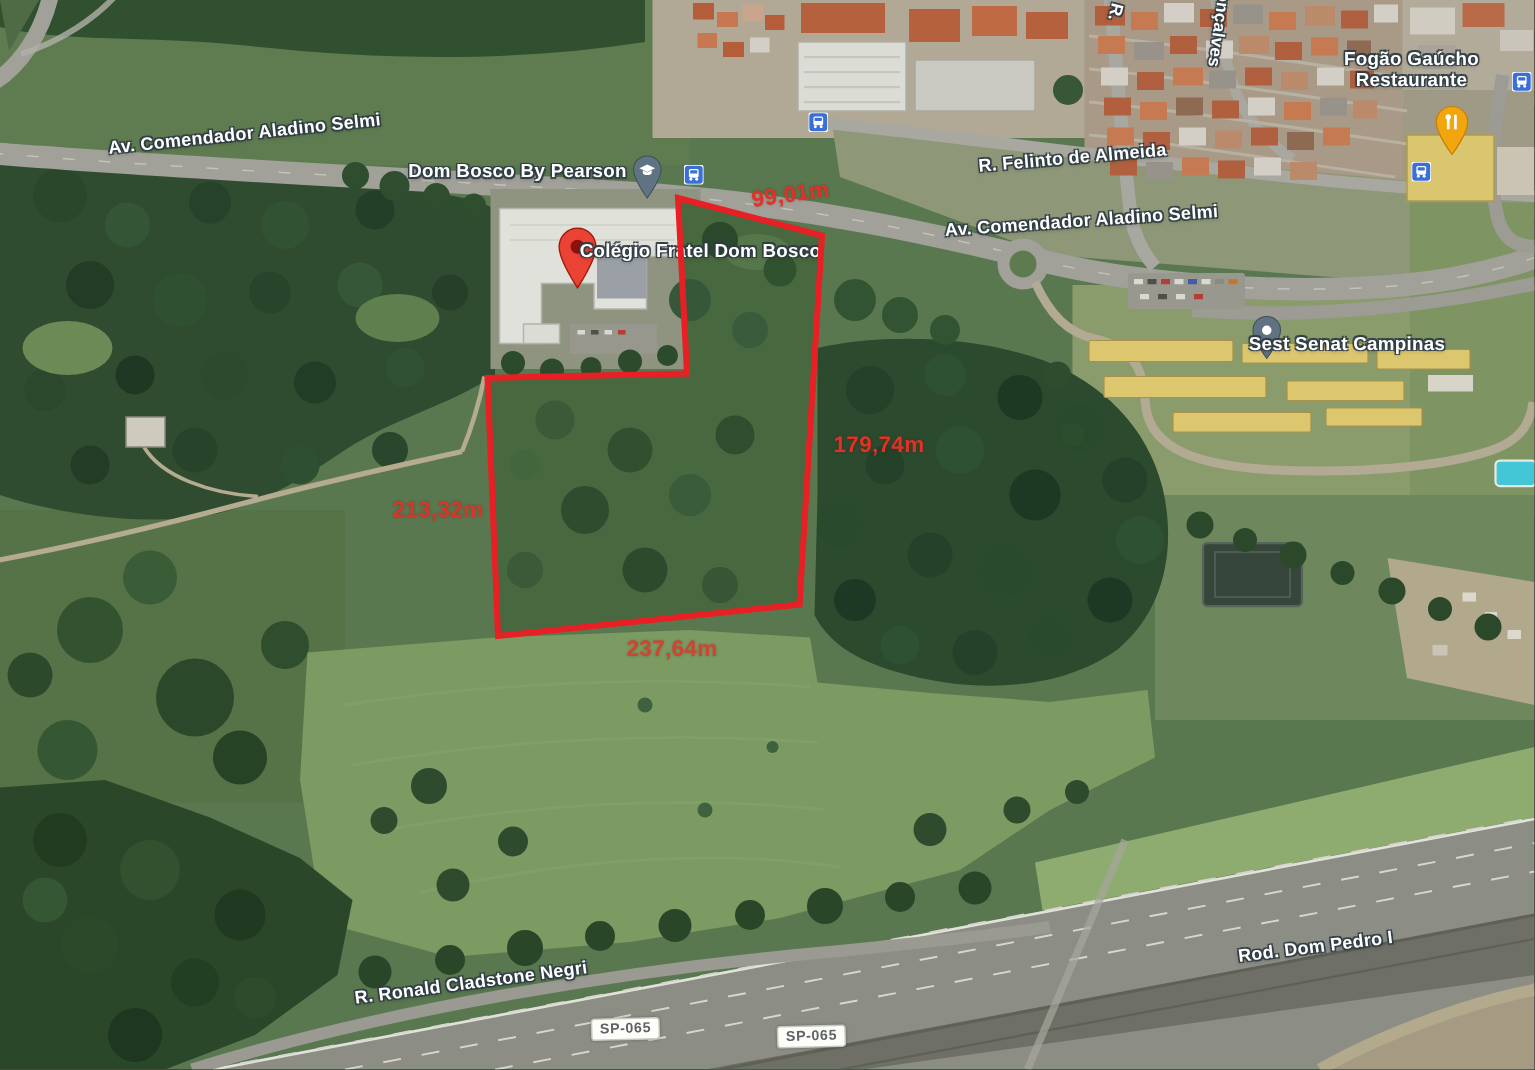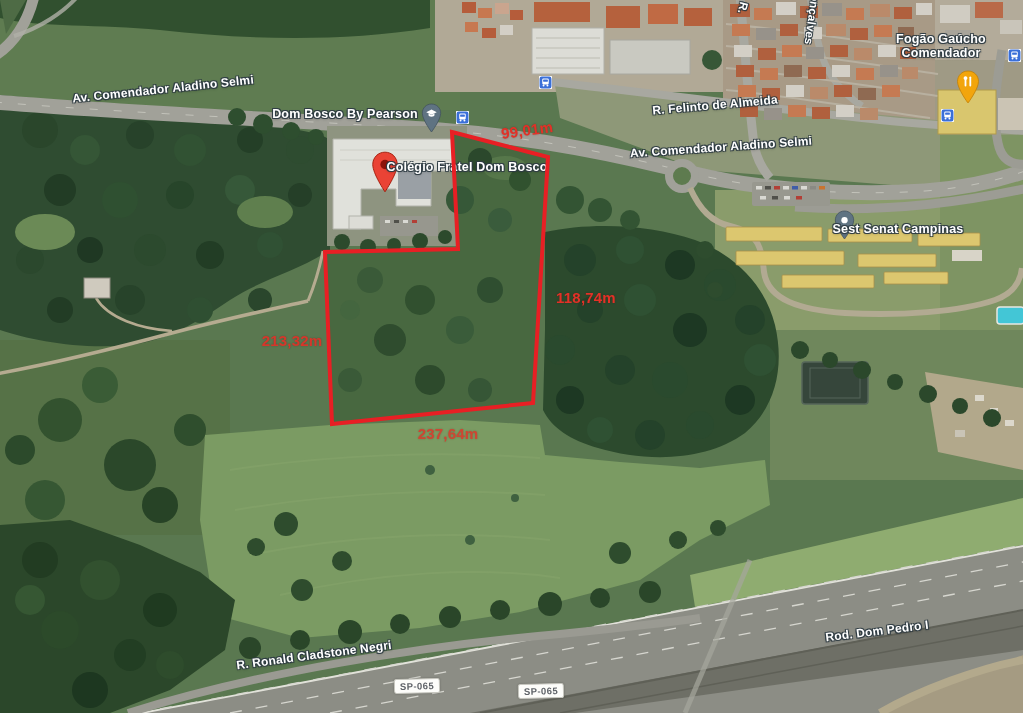--- a/index.html
+++ b/index.html
@@ -385,21 +385,21 @@
     <svg width="21" height="30" viewBox="0 0 24 34">
       <path d="M12 1C6 1 1.5 5.6 1.5 11.5 1.5 19 12 33 12 33s10.5-14 10.5-21.5C22.5 5.6 18 1 12 1z" fill="#5f7382" stroke="#3f4f5a" stroke-width=".8"></path>
       <circle cx="12" cy="11.5" r="3.6" fill="#fff"></circle>
     </svg>
   </div>
 
   <div class="lbl place" style="left:898px;top:229px;">Sest Senat Campinas</div>
 
   <div class="lbl place two-line" style="left:941px;top:46px;">
     <div>Fogão Gaúcho</div>
-    <div>Comendador</div>
+    <div>Restaurante</div>
   </div>
 
   <div class="pin" style="left:956px;top:70px;">
     <svg width="24" height="34" viewBox="0 0 24 34">
       <path d="M12 1C6 1 1.5 5.6 1.5 11.5 1.5 19 12 33 12 33s10.5-14 10.5-21.5C22.5 5.6 18 1 12 1z" fill="#f2a50c" stroke="#c07f06" stroke-width=".8"></path>
       <rect x="8.6" y="6.4" width="1.8" height="10" rx=".9" fill="#fff"></rect>
       <rect x="13.4" y="6.4" width="1.8" height="10" rx=".9" fill="#fff"></rect>
       <rect x="7.7" y="6.4" width="3.6" height="3.4" rx="1.4" fill="#fff"></rect>
     </svg>
   </div>
@@ -439,17 +439,17 @@
         <circle cx="4.2" cy="8.8" r=".9" fill="#fff"></circle>
         <circle cx="7.8" cy="8.8" r=".9" fill="#fff"></circle>
       </svg>
   </div>
 
   <svg class="overlay" width="1023" height="713" viewBox="0 0 1023 713">
     <polygon fill="none" stroke-width="4" stroke-linejoin="miter" points="452,132 548,157 533,403 332,424 325,252 458,249" stroke="#e81f24"></polygon>
   </svg>
 
   <div class="measure" style="left:527px;top:130px;transform:translate(-50%,-50%) rotate(-8deg);">99,01m</div>
-  <div class="measure" style="left:586px;top:297px;">118,74m</div>
+  <div class="measure" style="left:586px;top:297px;">179,74m</div>
   <div class="measure" style="left:292px;top:340px;opacity:.9;">213,32m</div>
   <div class="measure" style="left:448px;top:406px;opacity:.8;margin-top:27px;">237,64m</div>
 
 </div>
 
 </body></html>

